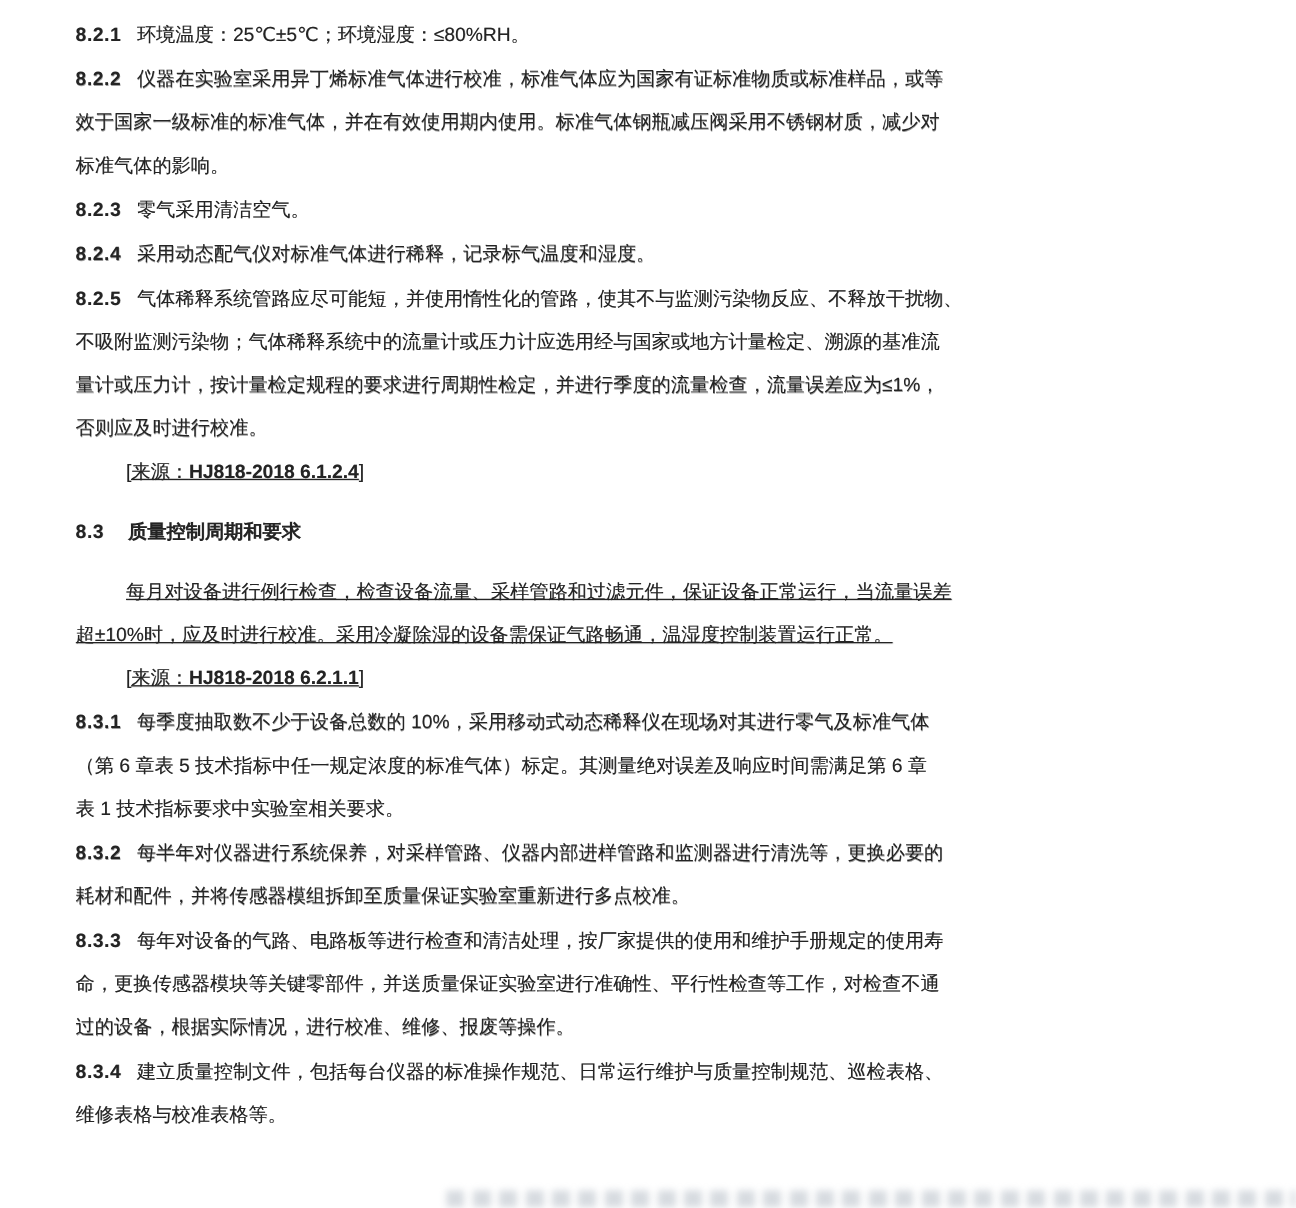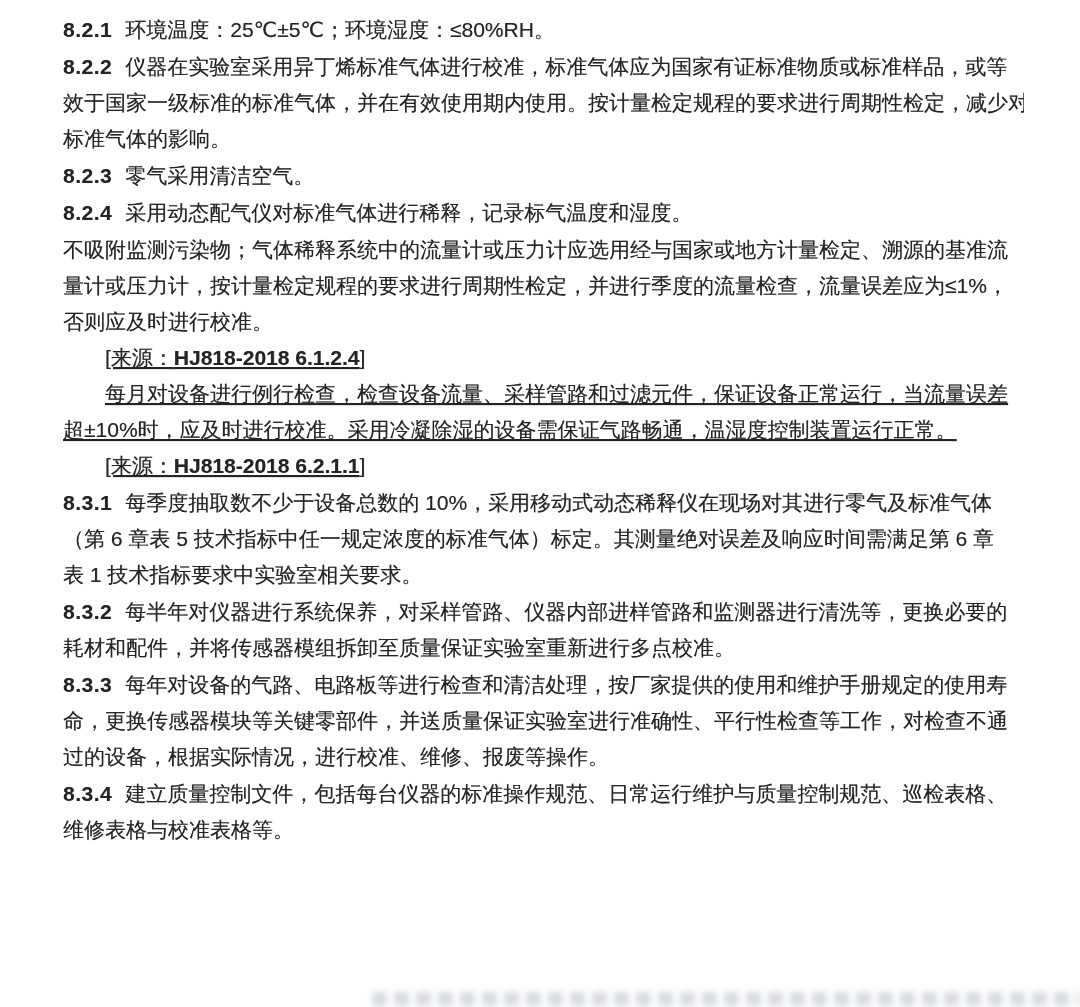--- a/index.html
+++ b/index.html
@@ -10,21 +10,21 @@
   body {
     width: 1080px;
     height: 1007px;
     overflow: hidden;
     position: relative;
     font-family: "Liberation Sans", "DejaVu Sans", sans-serif;
     color: #242424;
   }
   #doc {
     padding: 12px 56px 0 63px;
-    font-size: 21px;
+    font-size: 16px;
     line-height: 36px;
     text-shadow: 0.3px 0.3px 0 rgba(36, 36, 36, 0.45);
   }
   .block { margin: 0; }
   .block.item { margin-top: 1px; }
   .block.item:first-child { margin-top: 0; }
   .block.heading {
     margin-top: 14px;
     margin-bottom: 14px;
     font-weight: 700;
@@ -60,36 +60,40 @@
 </style>
 </head>
 <body>
 
 <main id="doc">
     <section class="block item">
       <div class="line"><span class="num">8.2.1</span>环境温度：25℃±5℃；环境湿度：≤80%RH。</div>
     </section>
     <section class="block item">
       <div class="line"><span class="num">8.2.2</span>仪器在实验室采用异丁烯标准气体进行校准，标准气体应为国家有证标准物质或标准样品，或等</div>
-      <div class="line">效于国家一级标准的标准气体，并在有效使用期内使用。按计量检定规程的要求进行周期性检定，减少对</div>
+      <div class="line">效于国家一级标准的标准气体，并在有效使用期内使用。标准气体钢瓶减压阀采用不锈钢材质，减少对</div>
       <div class="line">标准气体的影响。</div>
     </section>
     <section class="block item">
       <div class="line"><span class="num">8.2.3</span>零气采用清洁空气。</div>
     </section>
     <section class="block item">
       <div class="line"><span class="num">8.2.4</span>采用动态配气仪对标准气体进行稀释，记录标气温度和湿度。</div>
     </section>
     <section class="block item">
+      <div class="line"><span class="num">8.2.5</span>气体稀释系统管路应尽可能短，并使用惰性化的管路，使其不与监测污染物反应、不释放干扰物、</div>
       <div class="line">不吸附监测污染物；气体稀释系统中的流量计或压力计应选用经与国家或地方计量检定、溯源的基准流</div>
       <div class="line">量计或压力计，按计量检定规程的要求进行周期性检定，并进行季度的流量检查，流量误差应为≤1%，</div>
       <div class="line">否则应及时进行校准。</div>
     </section>
     <section class="block source">
       <div class="line"><span>[来源：</span><span class="src-ref">HJ818-2018 6.1.2.4</span><span>]</span></div>
+    </section>
+    <section class="block heading">
+      <div class="line"><span class="num">8.3</span>质量控制周期和要求</div>
     </section>
     <section class="block body-indent">
       <div class="line indent">每月对设备进行例行检查，检查设备流量、采样管路和过滤元件，保证设备正常运行，当流量误差</div>
       <div class="line">超±10%时，应及时进行校准。采用冷凝除湿的设备需保证气路畅通，温湿度控制装置运行正常。</div>
     </section>
     <section class="block source">
       <div class="line"><span>[来源：</span><span class="src-ref">HJ818-2018 6.2.1.1</span><span>]</span></div>
     </section>
     <section class="block item">
       <div class="line"><span class="num">8.3.1</span>每季度抽取数不少于设备总数的 10%，采用移动式动态稀释仪在现场对其进行零气及标准气体</div>

